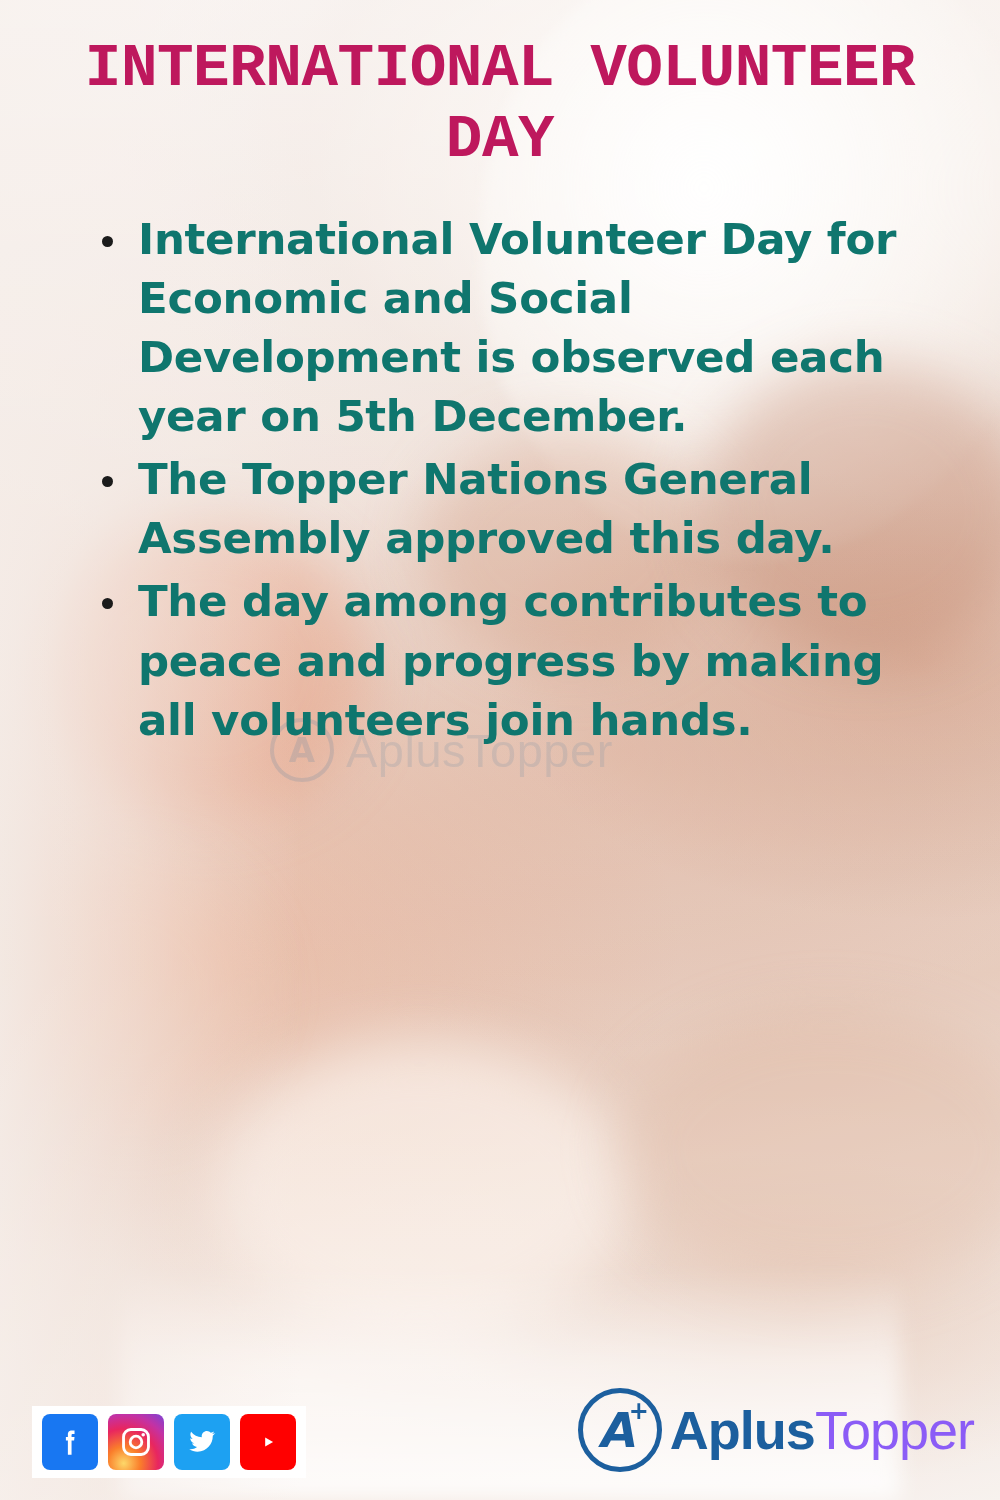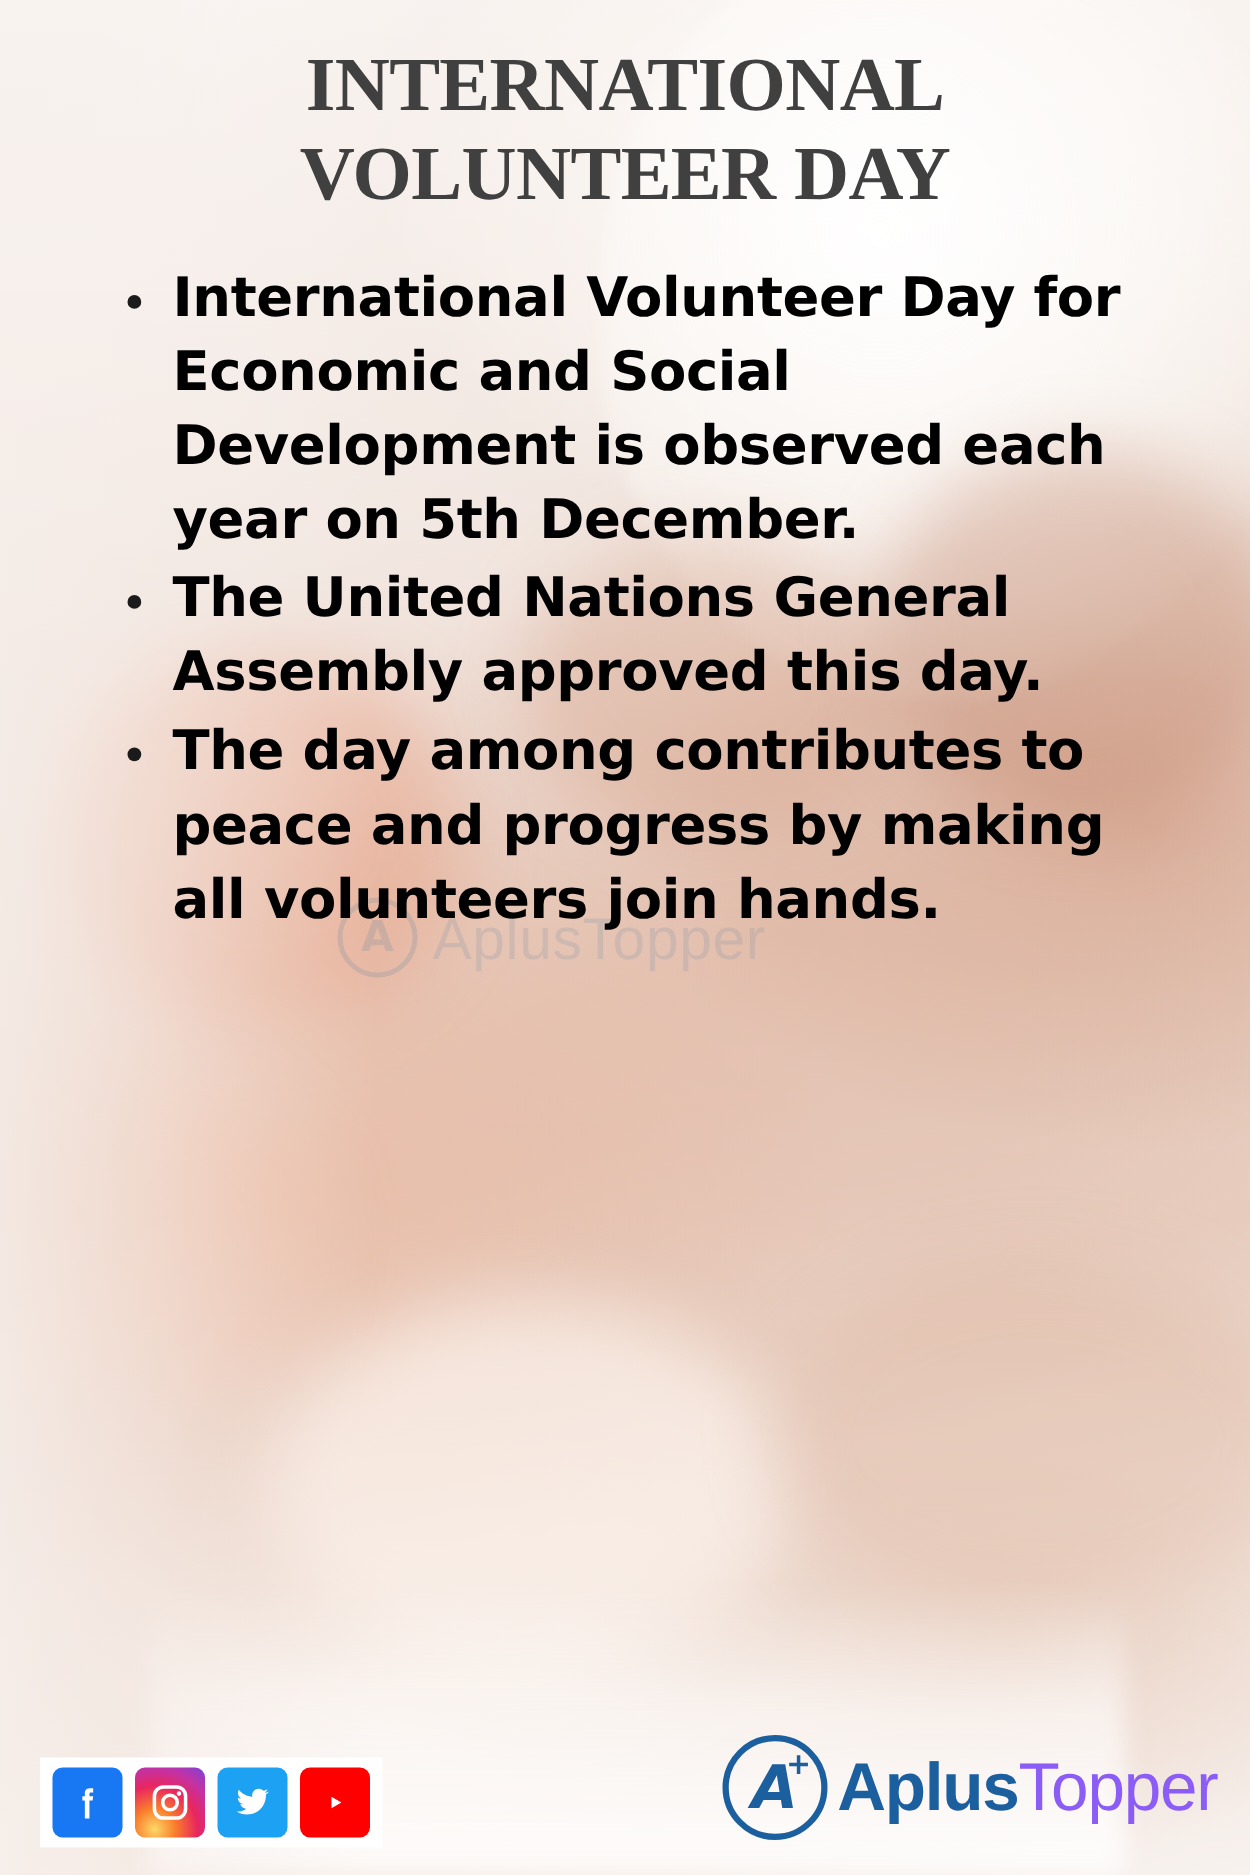--- a/index.html
+++ b/index.html
@@ -98,36 +98,36 @@
   }
 
   
   .content {
     position: relative;
     z-index: 5;
     padding: 34px 56px 0 56px;
   }
   .title {
     text-align: center;
-    color: #404040;
+    color: #be185d;
     font-size: 61px;
     line-height: 1.16;
     font-weight: bold;
     letter-spacing: -0.5px;
-    font-family: Liberation Serif, serif;
+    font-family: Liberation Mono, monospace;
     margin: 0 0 34px 0;
   }
   ul.points {
     list-style: none;
     margin: 0;
     padding: 0 10px 0 38px;
   }
   ul.points li {
     position: relative;
-    color: #000000;
+    color: #0f766e;
     font-size: 43.5px;
     line-height: 1.36;
     font-weight: bold;
     font-family: "DejaVu Sans", sans-serif;
     padding-left: 44px;
     margin-bottom: 4px;
     letter-spacing: -0.3px;
   }
   ul.points li::before {
     content: "";
@@ -232,21 +232,21 @@
   <div class="watermark">
     <div class="wm-mark">A</div>
     <div class="wm-text">AplusTopper</div>
   </div>
 
   <div class="content">
     <h1 class="title">INTERNATIONAL VOLUNTEER DAY</h1>
 
     <ul class="points">
       <li>International Volunteer Day for Economic and Social Development is observed each year on 5th December.</li>
-      <li>The United Nations General Assembly approved this day.</li>
+      <li>The Topper Nations General Assembly approved this day.</li>
       <li>The day among contributes to peace and progress by making all volunteers join hands.</li>
     </ul>
   </div>
 
   <div class="footer">
 
     <div class="social-bar">
       <div class="social-icon ic-facebook">
         <svg width="34" height="34" viewBox="0 0 24 24" aria-hidden="true">
           <path fill="#ffffff" d="M15.2 8.4h-2.1V7.1c0-.6.4-.8.7-.8h1.4V3.9l-2-.0c-2.2 0-2.7 1.6-2.7 2.7v1.8H9.1v2.5h1.4V21h2.6v-10.1h1.8l.3-2.5z"></path>

